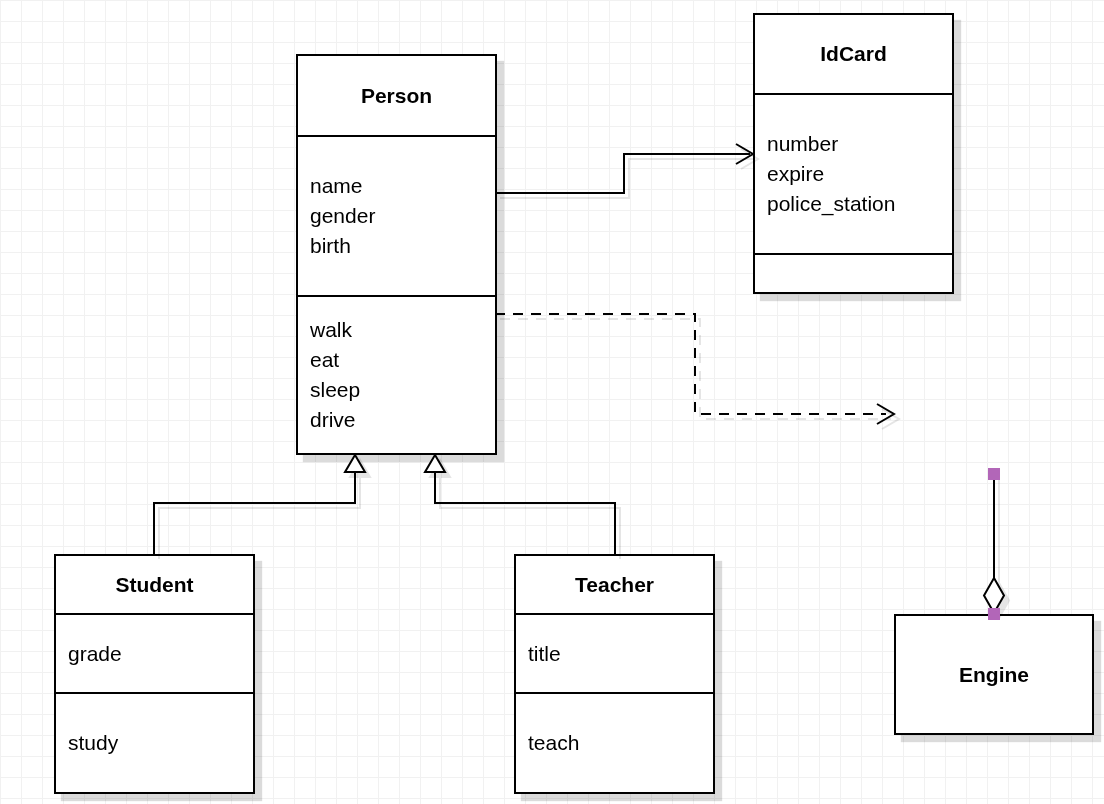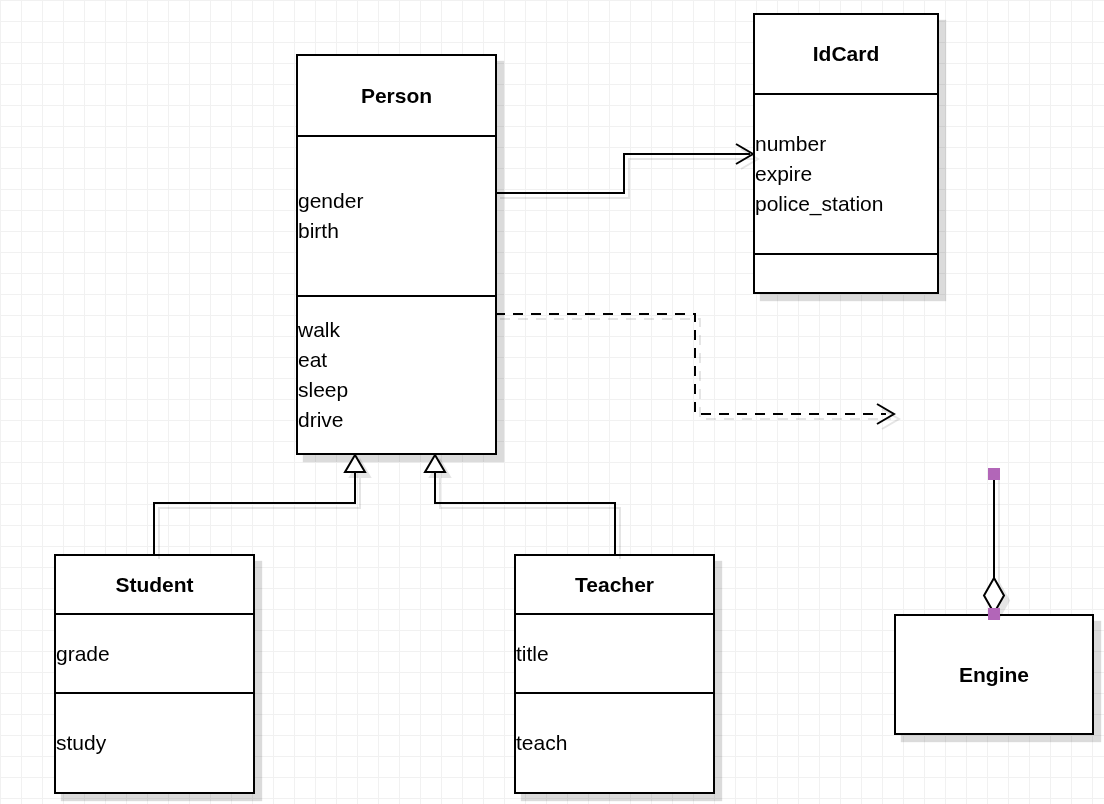--- a/index.html
+++ b/index.html
@@ -38,30 +38,30 @@
   }
   .sec + .sec { border-top: 2px solid #000000; }
   .sec.title {
     align-items: center;
     font-weight: bold;
     font-size: 21px;
   }
   .member {
     font-size: 21px;
     line-height: 30px;
-    padding-left: 0;
+    padding-left: 12px;
     white-space: nowrap;
   }
   .grow { flex: 1 1 auto; }
 
   
   #box-person  { left: 296px; top: 54px;  width: 201px; height: 401px; }
   #box-person  .title { height: 79px; }
   #box-person  .attrs { height: 160px; }
-  #box-idcard  { left: 753px; top: 13px;  width: 186px; height: 281px; }
+  #box-idcard  { left: 753px; top: 13px;  width: 201px; height: 281px; }
   #box-idcard  .title { height: 78px; }
   #box-idcard  .attrs { height: 160px; }
   #box-car     { left: 894px; top: 353px; width: 200px; height: 121px; }
   #box-engine  { left: 894px; top: 614px; width: 200px; height: 121px; }
   #box-car .title, #box-engine .title { flex: 1 1 auto; justify-content: center; }
   #box-student { left: 54px;  top: 554px; width: 201px; height: 240px; }
   #box-teacher { left: 514px; top: 554px; width: 201px; height: 240px; }
   #box-student .title, #box-teacher .title { height: 57px; }
   #box-student .attrs, #box-teacher .attrs { height: 79px; }
 
@@ -78,20 +78,21 @@
   .hollow { fill: #ffffff; stroke: #000000; stroke-width: 2; }
 </style>
 </head>
 <body>
 
 <div class="canvas">
 
   <div class="class-box" id="box-person">
     <div class="sec title">Person</div>
     <div class="sec attrs">
+      <div class="member">name</div>
       <div class="member">gender</div>
       <div class="member">birth</div>
     </div>
     <div class="sec grow">
       <div class="member">walk</div>
       <div class="member">eat</div>
       <div class="member">sleep</div>
       <div class="member">drive</div>
     </div>
   </div>

